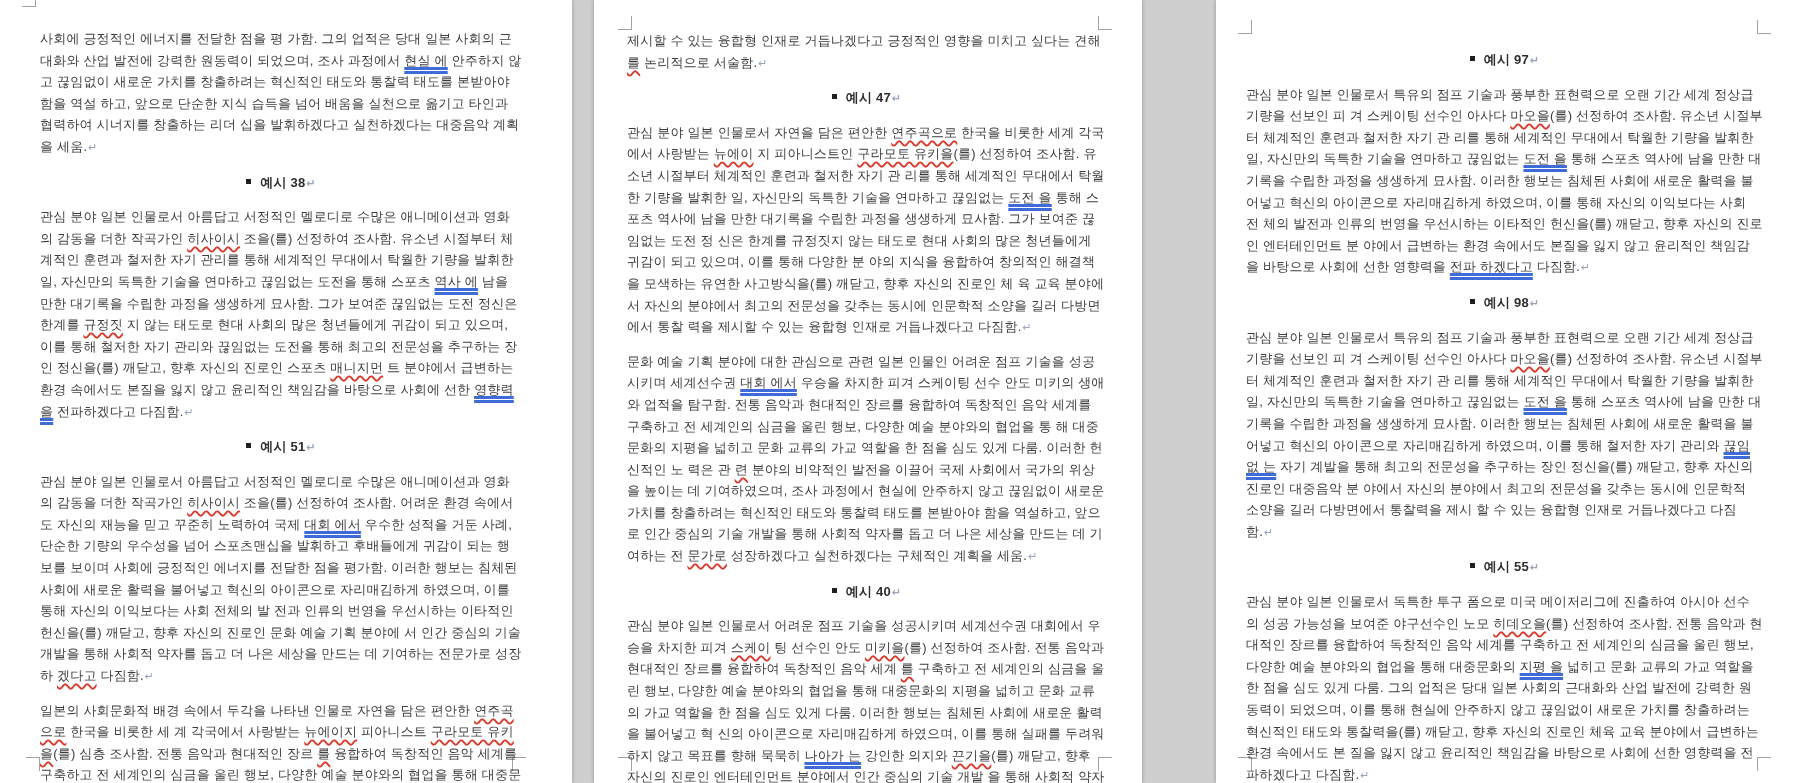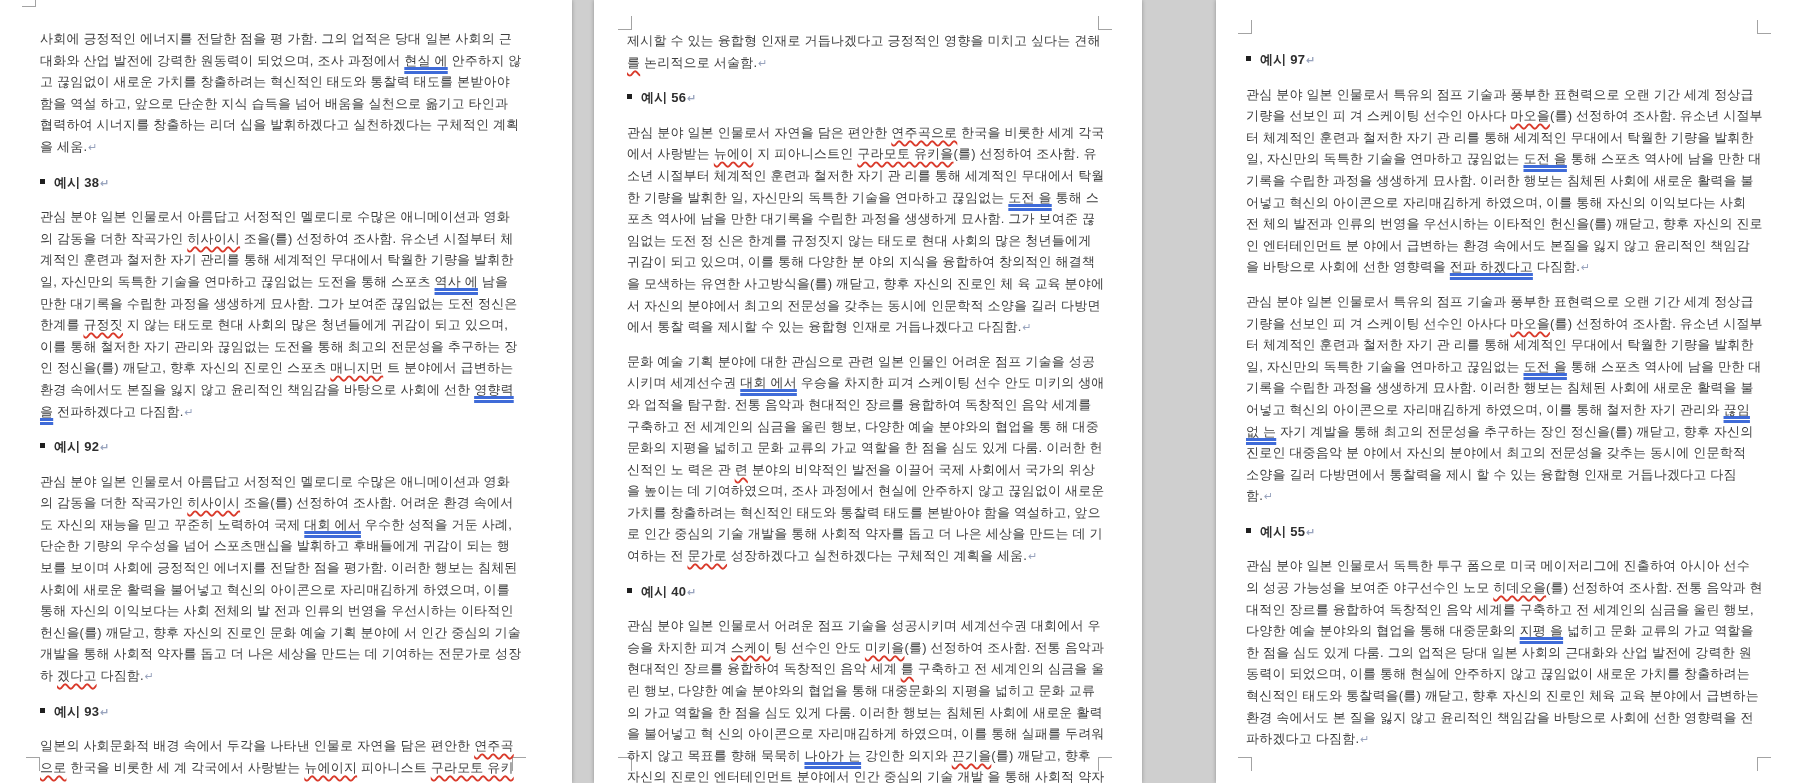--- a/index.html
+++ b/index.html
@@ -22,21 +22,21 @@
     color:var(--text,#3d3d3d);
     font-size:13px;line-height:21.6px;
     letter-spacing:.2px;
     text-align:left;
     word-break:normal;
   }
   #page1 .text-block{left:40px;right:50px;top:28px;}
   #page2 .text-block{left:33px;right:36px;top:30px;}
   #page3 .text-block{left:30px;right:40px;top:36px;}
   .para{margin:0 0 12px 0;}
-  .heading{margin:13px 0 12px 0;font-weight:bold;color:#2e2e2e;}
+  .heading{margin:13px 0 12px 0;font-weight:bold;color:#2e2e2e;text-align:center;}
   .heading .bullet{
     display:inline-block;width:5px;height:5px;
     background:var(--bullet,#1f1f1f);
     margin-right:9px;vertical-align:3px;
   }
   .spell{
     text-decoration:underline wavy var(--spell,#d93a2b);
     text-decoration-thickness:1.5px;
     text-underline-offset:3px;
     text-decoration-skip-ink:none;
@@ -69,52 +69,52 @@
 </head>
 <body>
 
 <div class="canvas">
 
   <div class="page" id="page1">
     <div class="crop tl"></div>
     <div class="crop bl"></div>
     <div class="crop br"></div>
     <div class="text-block">
-        <p class="para"><span>사회에 긍정적인 에너지를 전달한 점을 평 가함. 그의 업적은 당대 일본 사회의 근대화와 산업 발전에 강력한 원동력이 되었으며, 조사 과정에서 </span><span class="grammar">현실 에</span><span> 안주하지 않고 끊임없이 새로운 가치를 창출하려는 혁신적인 태도와 통찰력 태도를 본받아야 함을 역설 하고, 앞으로 단순한 지식 습득을 넘어 배움을 실천으로 옮기고 타인과 협력하여 시너지를 창출하는 리더 십을 발휘하겠다고 실천하겠다는 구체적인 계획을 세움.</span><span class="pmark">↵</span></p>
+        <p class="para"><span>사회에 긍정적인 에너지를 전달한 점을 평 가함. 그의 업적은 당대 일본 사회의 근대화와 산업 발전에 강력한 원동력이 되었으며, 조사 과정에서 </span><span class="grammar">현실 에</span><span> 안주하지 않고 끊임없이 새로운 가치를 창출하려는 혁신적인 태도와 통찰력 태도를 본받아야 함을 역설 하고, 앞으로 단순한 지식 습득을 넘어 배움을 실천으로 옮기고 타인과 협력하여 시너지를 창출하는 리더 십을 발휘하겠다고 실천하겠다는 대중음악 계획을 세움.</span><span class="pmark">↵</span></p>
         <div class="heading"><span class="bullet"></span><span>예시 38</span><span class="pmark">↵</span></div>
         <p class="para"><span>관심 분야 일본 인물로서 아름답고 서정적인 멜로디로 수많은 애니메이션과 영화의 감동을 더한 작곡가인 </span><span class="spell">히사이시</span><span> 조을(를) 선정하여 조사함. 유소년 시절부터 체계적인 훈련과 철저한 자기 관리를 통해 세계적인 무대에서 탁월한 기량을 발휘한 일, 자신만의 독특한 기술을 연마하고 끊임없는 도전을 통해 스포츠 </span><span class="grammar">역사 에</span><span> 남을 만한 대기록을 수립한 과정을 생생하게 묘사함. 그가 보여준 끊임없는 도전 정신은 한계를 </span><span class="spell">규정짓</span><span> 지 않는 태도로 현대 사회의 많은 청년들에게 귀감이 되고 있으며, 이를 통해 철저한 자기 관리와 끊임없는 도전을 통해 최고의 전문성을 추구하는 장인 정신을(를) 깨닫고, 향후 자신의 진로인 스포츠 </span><span class="spell">매니지먼</span><span> 트 분야에서 급변하는 환경 속에서도 본질을 잃지 않고 윤리적인 책임감을 바탕으로 사회에 선한 </span><span class="grammar">영향력 을</span><span> 전파하겠다고 다짐함.</span><span class="pmark">↵</span></p>
-        <div class="heading"><span class="bullet"></span><span>예시 92</span><span class="pmark">↵</span></div>
+        <div class="heading"><span class="bullet"></span><span>예시 51</span><span class="pmark">↵</span></div>
         <p class="para"><span>관심 분야 일본 인물로서 아름답고 서정적인 멜로디로 수많은 애니메이션과 영화의 감동을 더한 작곡가인 </span><span class="spell">히사이시</span><span> 조을(를) 선정하여 조사함. 어려운 환경 속에서도 자신의 재능을 믿고 꾸준히 노력하여 국제 </span><span class="grammar">대회 에서</span><span> 우수한 성적을 거둔 사례, 단순한 기량의 우수성을 넘어 스포츠맨십을 발휘하고 후배들에게 귀감이 되는 행보를 보이며 사회에 긍정적인 에너지를 전달한 점을 평가함. 이러한 행보는 침체된 사회에 새로운 활력을 불어넣고 혁신의 아이콘으로 자리매김하게 하였으며, 이를 통해 자신의 이익보다는 사회 전체의 발 전과 인류의 번영을 우선시하는 이타적인 헌신을(를) 깨닫고, 향후 자신의 진로인 문화 예술 기획 분야에 서 인간 중심의 기술 개발을 통해 사회적 약자를 돕고 더 나은 세상을 만드는 데 기여하는 전문가로 성장하 </span><span class="spell">겠다고</span><span> 다짐함.</span><span class="pmark">↵</span></p>
-        <div class="heading"><span class="bullet"></span><span>예시 93</span><span class="pmark">↵</span></div>
         <p class="para"><span>일본의 사회문화적 배경 속에서 두각을 나타낸 인물로 자연을 담은 편안한 </span><span class="spell">연주곡으로</span><span> 한국을 비롯한 세 계 각국에서 사랑받는 </span><span class="spell">뉴에이지</span><span> 피아니스트 </span><span class="spell">구라모토 유키을</span><span>(를) 심층 조사함. 전통 음악과 현대적인 장르 </span><span class="spell">를</span><span> 융합하여 독창적인 음악 세계를 구축하고 전 세계인의 심금을 울린 행보, 다양한 예술 분야와의 협업을 통해 대중문화의 지평을 넓히고 문화 교류의 가교 역할을 한 점을 심도 있게 다룸. 그가 보여준 끊임없는 도 전 정신은 한계를 규정짓지 않는 태도로 현대 사회의 많은 청년들에게 귀감이 되고 있으며, 특히 자신의 이 </span></p>
       </div>
   </div>
 
   <div class="page" id="page2">
     <div class="crop tl"></div>
     <div class="crop tr"></div>
     <div class="crop bl"></div>
     <div class="crop br"></div>
     <div class="text-block">
         <p class="para"><span>제시할 수 있는 융합형 인재로 거듭나겠다고 긍정적인 영향을 미치고 싶다는 견해 </span><span class="spell">를</span><span> 논리적으로 서술함.</span><span class="pmark">↵</span></p>
-        <div class="heading"><span class="bullet"></span><span>예시 56</span><span class="pmark">↵</span></div>
+        <div class="heading"><span class="bullet"></span><span>예시 47</span><span class="pmark">↵</span></div>
         <p class="para"><span>관심 분야 일본 인물로서 자연을 담은 편안한 </span><span class="spell">연주곡으로</span><span> 한국을 비롯한 세계 각국에서 사랑받는 </span><span class="spell">뉴에이</span><span> 지 피아니스트인 </span><span class="spell">구라모토 유키을</span><span>(를) 선정하여 조사함. 유소년 시절부터 체계적인 훈련과 철저한 자기 관 리를 통해 세계적인 무대에서 탁월한 기량을 발휘한 일, 자신만의 독특한 기술을 연마하고 끊임없는 </span><span class="grammar">도전 을</span><span> 통해 스포츠 역사에 남을 만한 대기록을 수립한 과정을 생생하게 묘사함. 그가 보여준 끊임없는 도전 정 신은 한계를 규정짓지 않는 태도로 현대 사회의 많은 청년들에게 귀감이 되고 있으며, 이를 통해 다양한 분 야의 지식을 융합하여 창의적인 해결책을 모색하는 유연한 사고방식을(를) 깨닫고, 향후 자신의 진로인 체 육 교육 분야에서 자신의 분야에서 최고의 전문성을 갖추는 동시에 인문학적 소양을 길러 다방면에서 통찰 력을 제시할 수 있는 융합형 인재로 거듭나겠다고 다짐함.</span><span class="pmark">↵</span></p>
         <p class="para"><span>문화 예술 기획 분야에 대한 관심으로 관련 일본 인물인 어려운 점프 기술을 성공시키며 세계선수권 </span><span class="grammar">대회 에서</span><span> 우승을 차지한 피겨 스케이팅 선수 안도 미키의 생애와 업적을 탐구함. 전통 음악과 현대적인 장르를 융합하여 독창적인 음악 세계를 구축하고 전 세계인의 심금을 울린 행보, 다양한 예술 분야와의 협업을 통 해 대중문화의 지평을 넓히고 문화 교류의 가교 역할을 한 점을 심도 있게 다룸. 이러한 헌신적인 노 력은 관 </span><span class="spell">련</span><span> 분야의 비약적인 발전을 이끌어 국제 사회에서 국가의 위상을 높이는 데 기여하였으며, 조사 과정에서 현실에 안주하지 않고 끊임없이 새로운 가치를 창출하려는 혁신적인 태도와 통찰력 태도를 본받아야 함을 역설하고, 앞으로 인간 중심의 기술 개발을 통해 사회적 약자를 돕고 더 나은 세상을 만드는 데 기여하는 전 </span><span class="spell">문가로</span><span> 성장하겠다고 실천하겠다는 구체적인 계획을 세움.</span><span class="pmark">↵</span></p>
         <div class="heading"><span class="bullet"></span><span>예시 40</span><span class="pmark">↵</span></div>
         <p class="para"><span>관심 분야 일본 인물로서 어려운 점프 기술을 성공시키며 세계선수권 대회에서 우승을 차지한 피겨 </span><span class="spell">스케이</span><span> 팅 선수인 안도 </span><span class="spell">미키을</span><span>(를) 선정하여 조사함. 전통 음악과 현대적인 장르를 융합하여 독창적인 음악 세계 </span><span class="spell">를</span><span> 구축하고 전 세계인의 심금을 울린 행보, 다양한 예술 분야와의 협업을 통해 대중문화의 지평을 넓히고 문화 교류의 가교 역할을 한 점을 심도 있게 다룸. 이러한 행보는 침체된 사회에 새로운 활력을 불어넣고 혁 신의 아이콘으로 자리매김하게 하였으며, 이를 통해 실패를 두려워하지 않고 목표를 향해 묵묵히 </span><span class="grammar">나아가 는</span><span> 강인한 의지와 </span><span class="spell">끈기을</span><span>(를) 깨닫고, 향후 자신의 진로인 엔터테인먼트 분야에서 인간 중심의 기술 개발 을 통해 사회적 약자를 돕고 더 나은 세상을 만드는 데 기여하는 전문가로 성장하겠다고 다짐함.</span></p>
       </div>
   </div>
 
   <div class="page" id="page3">
     <div class="crop tl"></div>
     <div class="crop tr"></div>
     <div class="crop bl"></div>
     <div class="crop br"></div>
     <div class="text-block">
         <div class="heading"><span class="bullet"></span><span>예시 97</span><span class="pmark">↵</span></div>
         <p class="para"><span>관심 분야 일본 인물로서 특유의 점프 기술과 풍부한 표현력으로 오랜 기간 세계 정상급 기량을 선보인 피 겨 스케이팅 선수인 아사다 </span><span class="spell">마오을</span><span>(를) 선정하여 조사함. 유소년 시절부터 체계적인 훈련과 철저한 자기 관 리를 통해 세계적인 무대에서 탁월한 기량을 발휘한 일, 자신만의 독특한 기술을 연마하고 끊임없는 </span><span class="grammar">도전 을</span><span> 통해 스포츠 역사에 남을 만한 대기록을 수립한 과정을 생생하게 묘사함. 이러한 행보는 침체된 사회에 새로운 활력을 불어넣고 혁신의 아이콘으로 자리매김하게 하였으며, 이를 통해 자신의 이익보다는 사회 전 체의 발전과 인류의 번영을 우선시하는 이타적인 헌신을(를) 깨닫고, 향후 자신의 진로인 엔터테인먼트 분 야에서 급변하는 환경 속에서도 본질을 잃지 않고 윤리적인 책임감을 바탕으로 사회에 선한 영향력을 </span><span class="grammar">전파 하겠다고</span><span> 다짐함.</span><span class="pmark">↵</span></p>
+        <div class="heading"><span class="bullet"></span><span>예시 98</span><span class="pmark">↵</span></div>
         <p class="para"><span>관심 분야 일본 인물로서 특유의 점프 기술과 풍부한 표현력으로 오랜 기간 세계 정상급 기량을 선보인 피 겨 스케이팅 선수인 아사다 </span><span class="spell">마오을</span><span>(를) 선정하여 조사함. 유소년 시절부터 체계적인 훈련과 철저한 자기 관 리를 통해 세계적인 무대에서 탁월한 기량을 발휘한 일, 자신만의 독특한 기술을 연마하고 끊임없는 </span><span class="grammar">도전 을</span><span> 통해 스포츠 역사에 남을 만한 대기록을 수립한 과정을 생생하게 묘사함. 이러한 행보는 침체된 사회에 새로운 활력을 불어넣고 혁신의 아이콘으로 자리매김하게 하였으며, 이를 통해 철저한 자기 관리와 </span><span class="grammar">끊임없 는</span><span> 자기 계발을 통해 최고의 전문성을 추구하는 장인 정신을(를) 깨닫고, 향후 자신의 진로인 대중음악 분 야에서 자신의 분야에서 최고의 전문성을 갖추는 동시에 인문학적 소양을 길러 다방면에서 통찰력을 제시 할 수 있는 융합형 인재로 거듭나겠다고 다짐함.</span><span class="pmark">↵</span></p>
         <div class="heading"><span class="bullet"></span><span>예시 55</span><span class="pmark">↵</span></div>
         <p class="para"><span>관심 분야 일본 인물로서 독특한 투구 폼으로 미국 메이저리그에 진출하여 아시아 선수의 성공 가능성을 보여준 야구선수인 노모 </span><span class="spell">히데오을</span><span>(를) 선정하여 조사함. 전통 음악과 현대적인 장르를 융합하여 독창적인 음악 세계를 구축하고 전 세계인의 심금을 울린 행보, 다양한 예술 분야와의 협업을 통해 대중문화의 </span><span class="grammar">지평 을</span><span> 넓히고 문화 교류의 가교 역할을 한 점을 심도 있게 다룸. 그의 업적은 당대 일본 사회의 근대화와 산업 발전에 강력한 원동력이 되었으며, 이를 통해 현실에 안주하지 않고 끊임없이 새로운 가치를 창출하려는 혁신적인 태도와 통찰력을(를) 깨닫고, 향후 자신의 진로인 체육 교육 분야에서 급변하는 환경 속에서도 본 질을 잃지 않고 윤리적인 책임감을 바탕으로 사회에 선한 영향력을 전파하겠다고 다짐함.</span><span class="pmark">↵</span></p>
       </div>
   </div>
 
 </div>
 
 </body></html>

